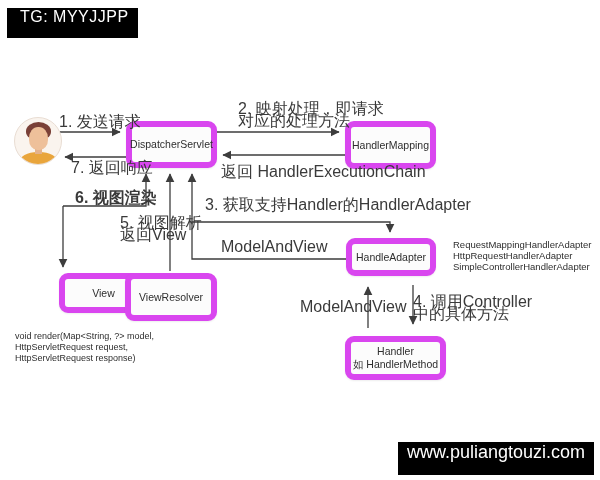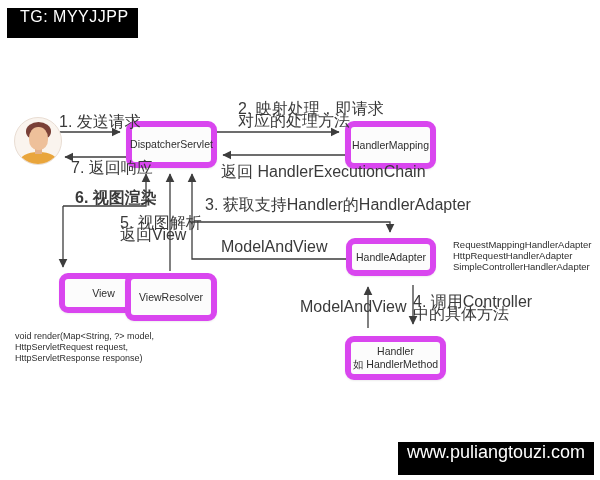--- a/index.html
+++ b/index.html
@@ -129,20 +129,20 @@
 
   <div id="list-adapters" class="side-list">
     <div>RequestMappingHandlerAdapter</div>
     <div>HttpRequestHandlerAdapter</div>
     <div>SimpleControllerHandlerAdapter</div>
   </div>
 
   <div id="code-note">
     <div>void render(Map&lt;String, ?&gt; model,</div>
     <div>HttpServletRequest request,</div>
-    <div>HttpServletResponse response)</div>
+    <div>HttpServletRequest response)</div>
   </div>
 
   <div id="banner-bottom" class="banner">
     <span>www.puliangtouzi.com</span>
   </div>
 
 </div>
 
 </body></html>

